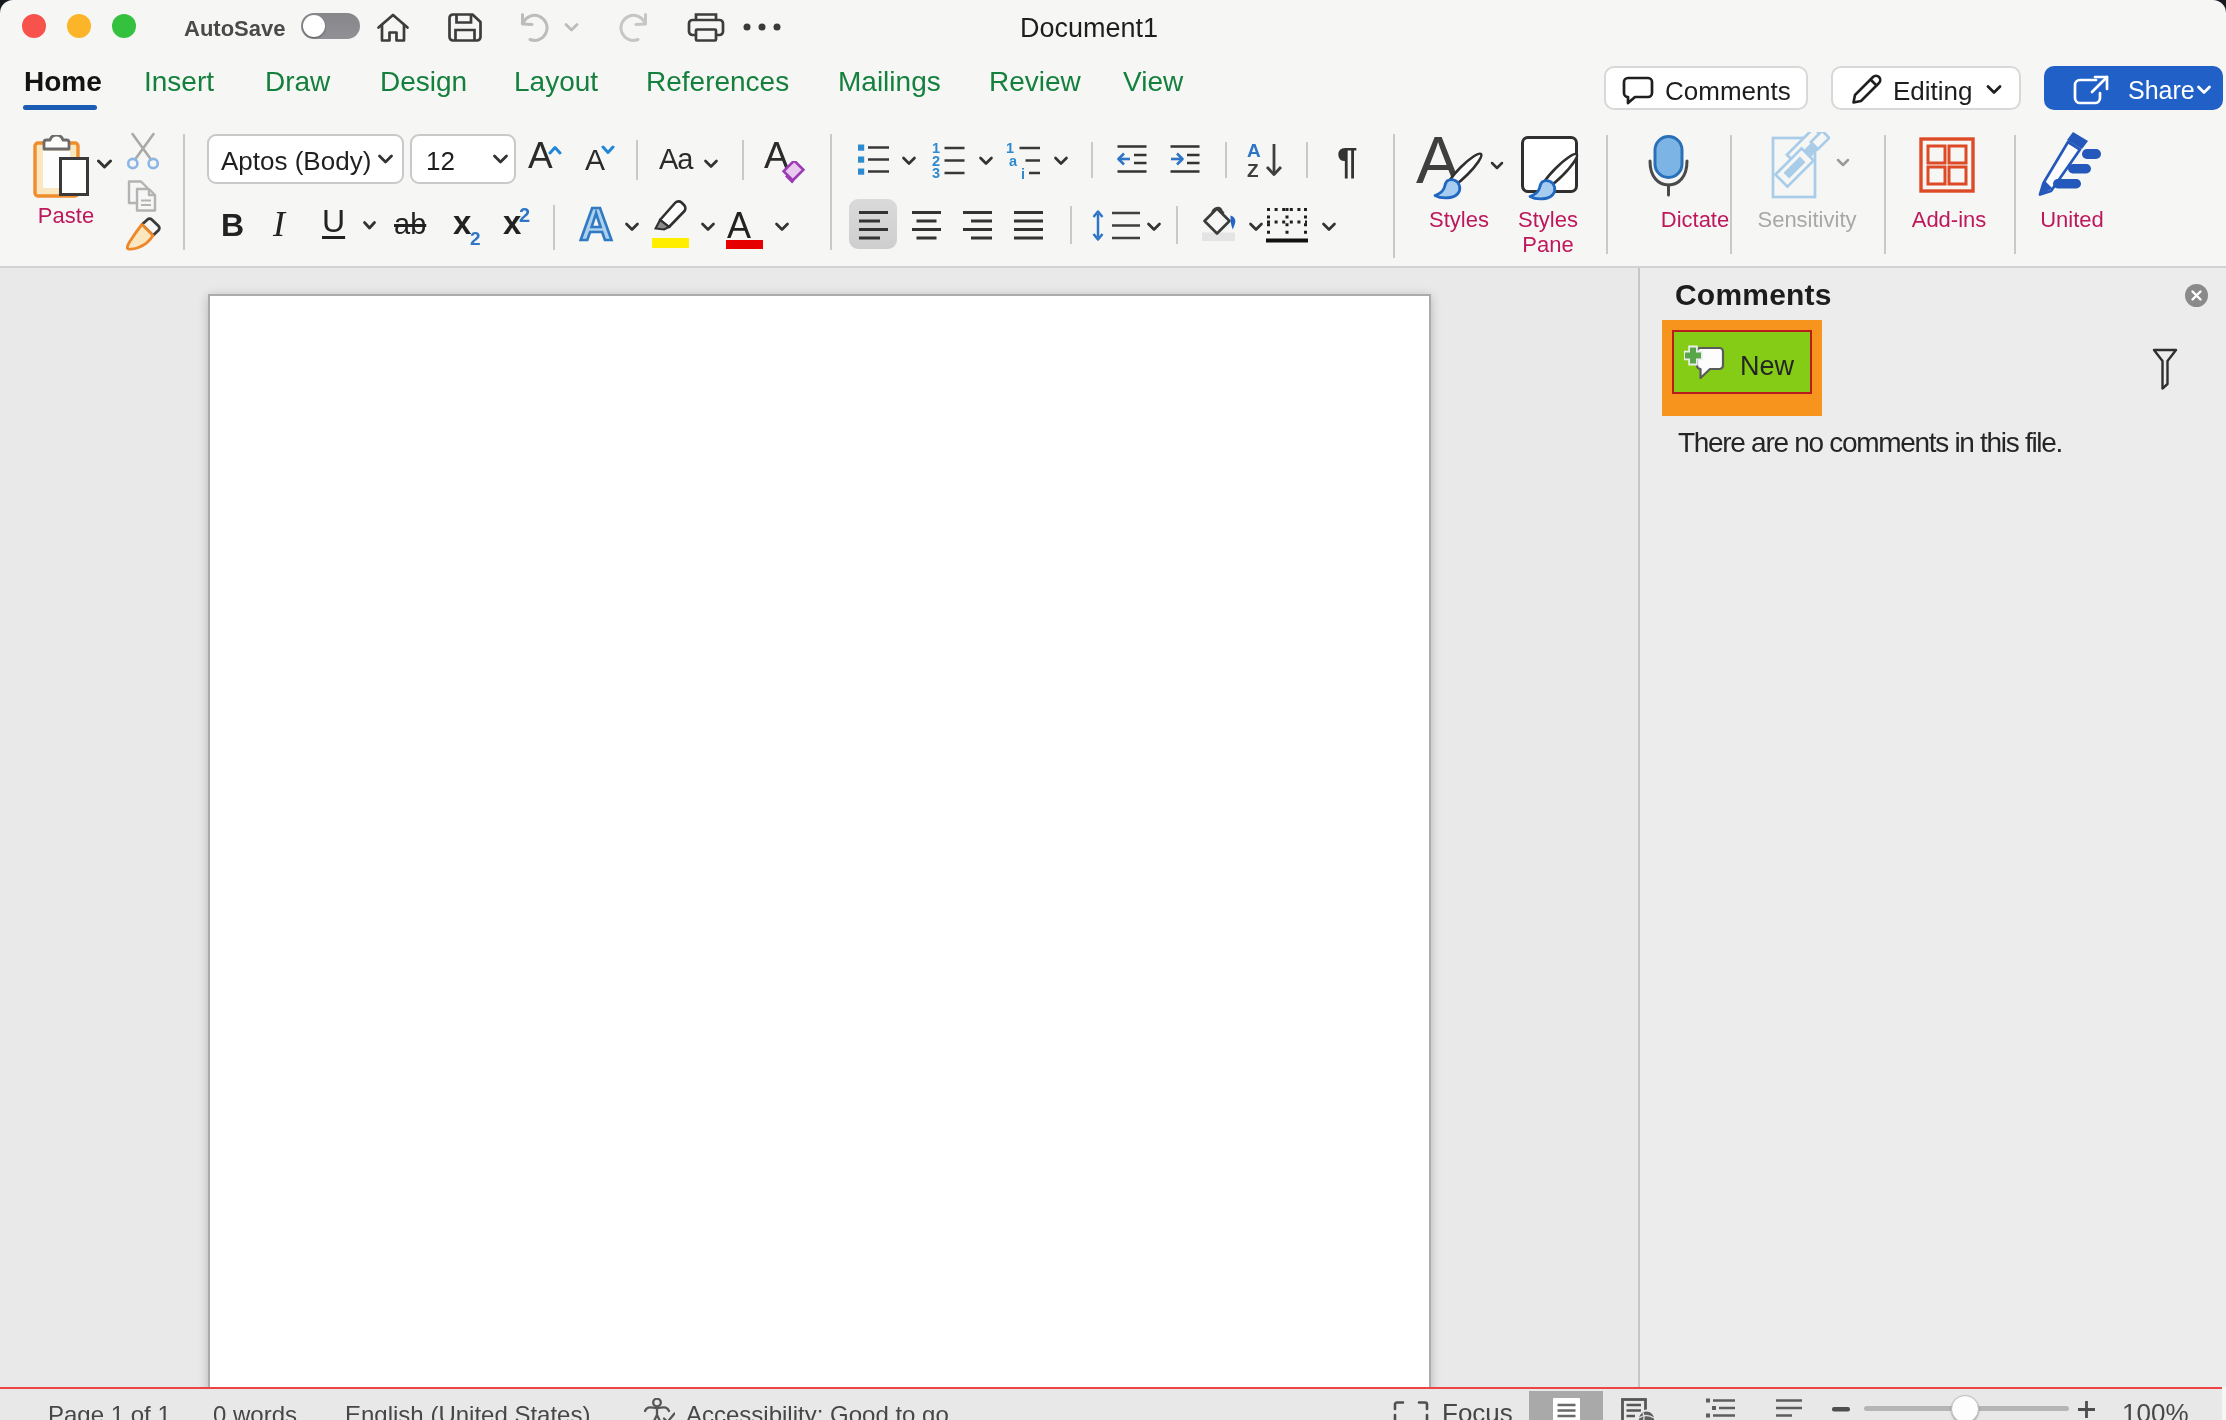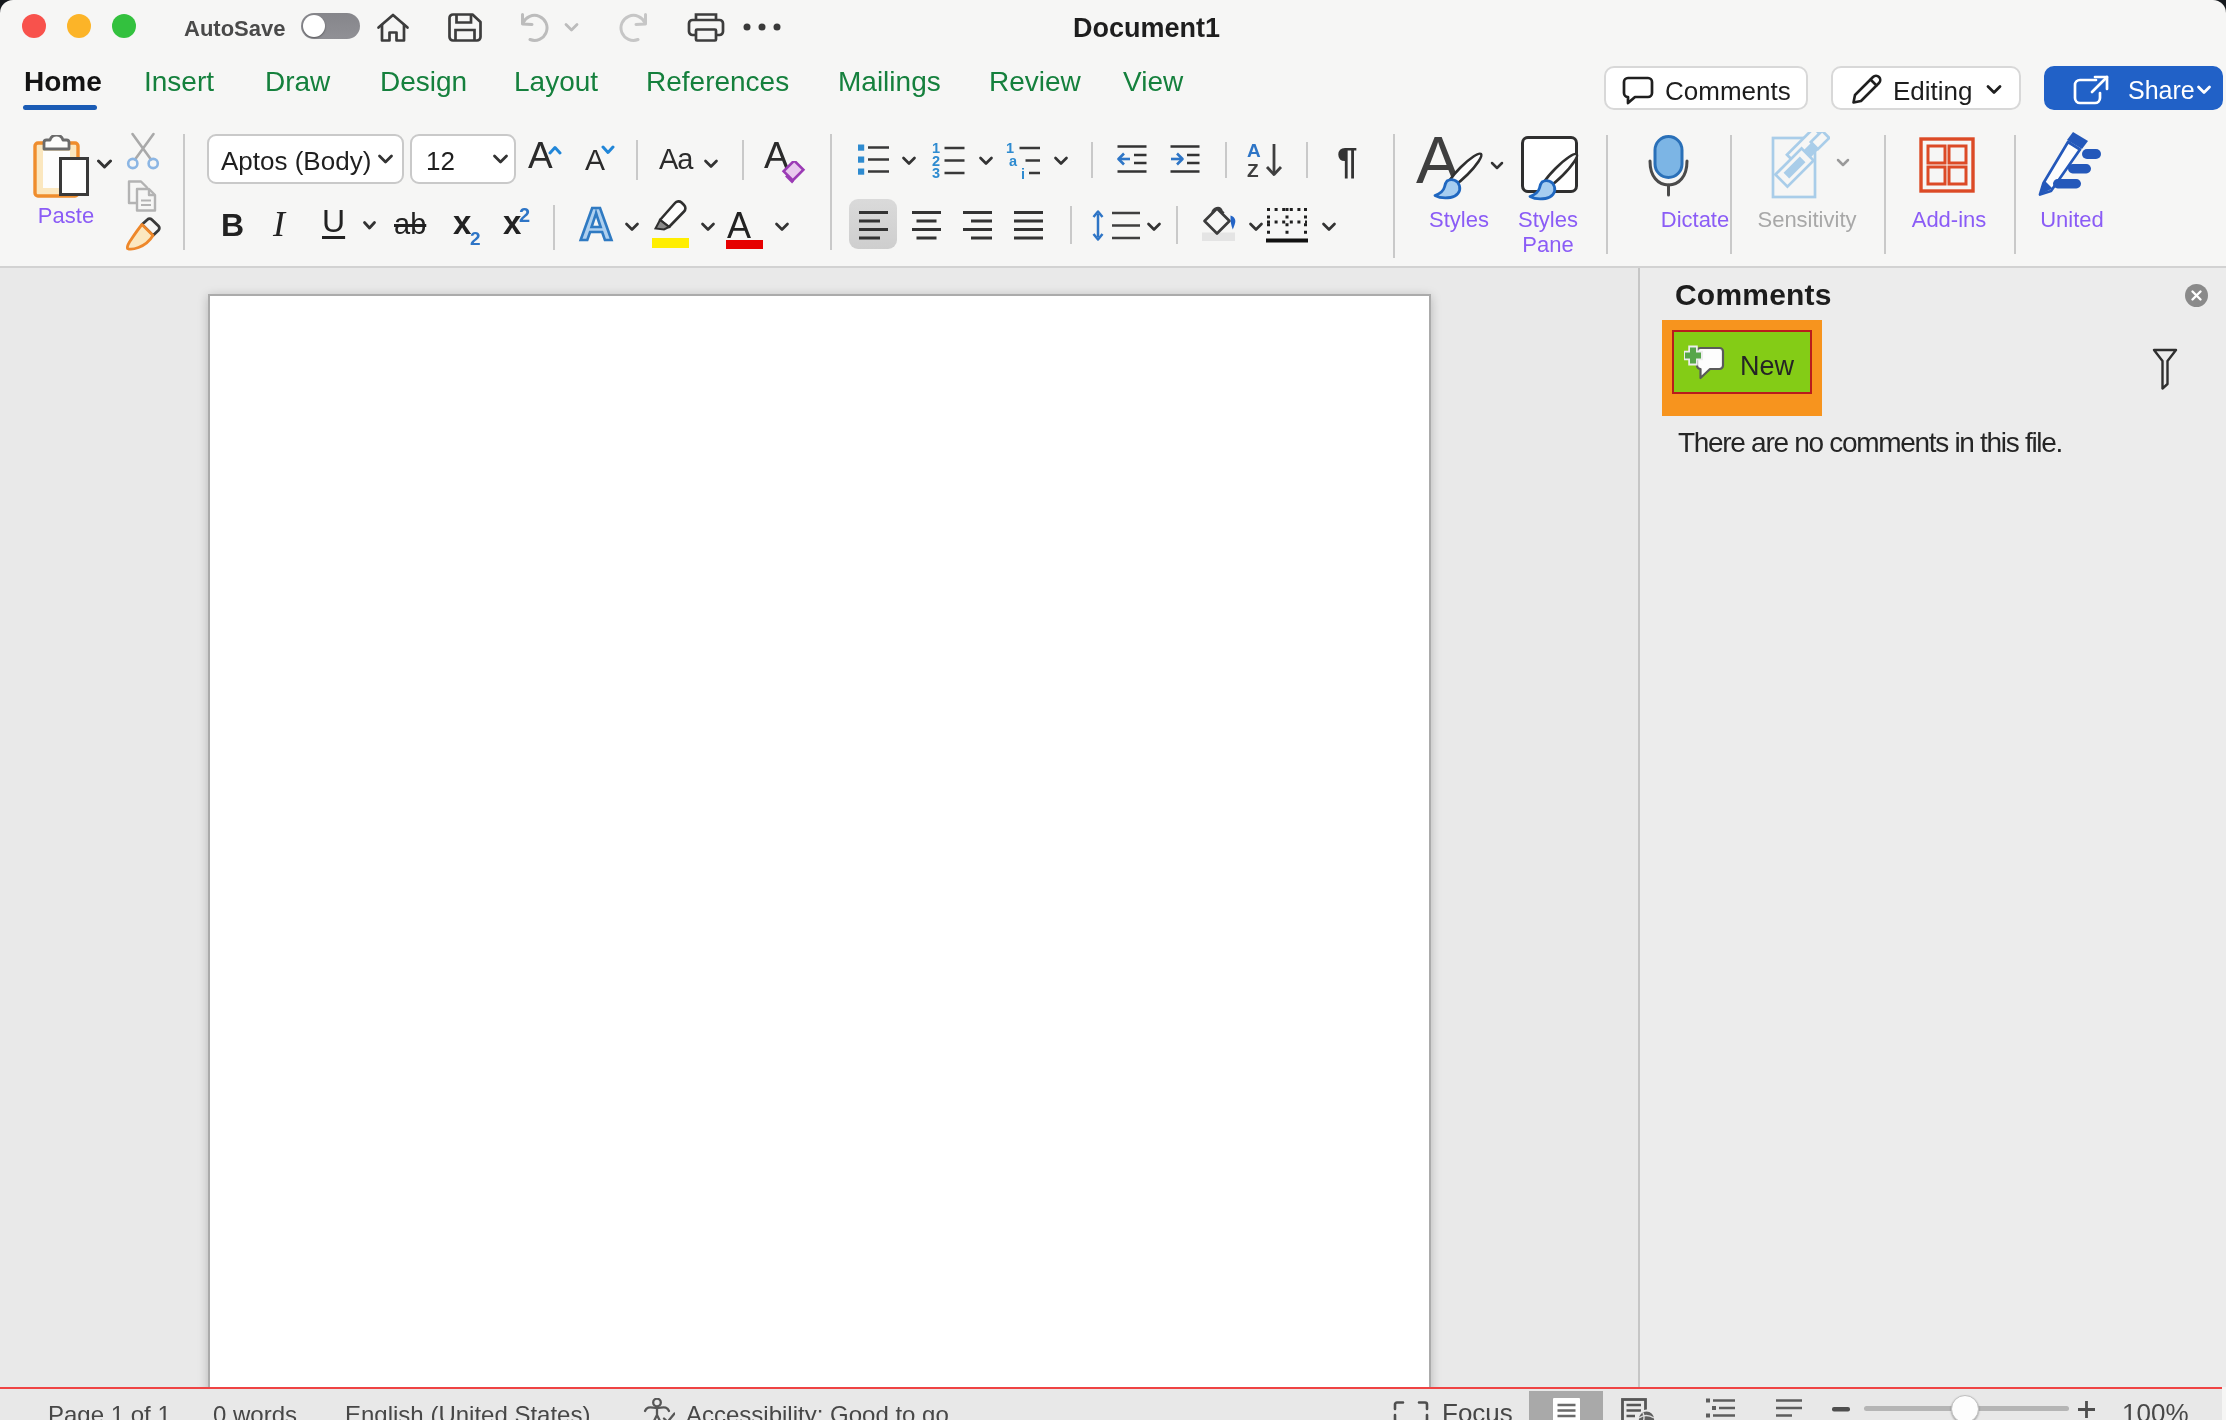--- a/index.html
+++ b/index.html
@@ -6,32 +6,32 @@
 html,body { width:2226px; height:1420px; background:#16191d; font-family:"Liberation Sans", sans-serif; overflow:hidden; }
 #win { position:absolute; left:0; top:0; width:2226px; height:1420px; background:#f6f6f5; border-radius:13px 13px 0 0; overflow:hidden; }
 svg { display:block; position:absolute; }
 span.g { position:absolute; line-height:1; }
 
 #titlebar { position:absolute; left:0; top:0; width:2226px; height:55px; }
 .tl { position:absolute; top:14px; width:24px; height:24px; border-radius:50%; }
 #autosave { position:absolute; left:184px; top:16px; font-size:22px; font-weight:700; color:#4a4a4a; }
 #toggle { position:absolute; left:301px; top:13px; width:59px; height:26px; border-radius:13px; background:linear-gradient(180deg,#86868b,#909095); }
 #toggle .knob { position:absolute; left:2px; top:2px; width:22px; height:22px; border-radius:50%; background:#fff; box-shadow:0 1px 2px rgba(0,0,0,.4); }
-#doctitle { position:absolute; left:1020px; top:13px; width:200px; text-align:right; font-size:27px; font-weight:700; color:#1e1e1e; }
+#doctitle { position:absolute; left:1020px; top:13px; width:200px; text-align:left; font-size:27px; font-weight:400; color:#1e1e1e; }
 #searchbox { position:absolute; left:1666px; top:6px; width:554px; height:41px; background:#fff; border:2px solid #dadada; border-radius:10px; }
 #searchbox span { position:absolute; left:50px; top:6px; font-size:25px; color:#9a9a9a; }
 
 #tabsrow { position:absolute; left:0; top:55px; width:2226px; height:55px; }
 .tab { position:absolute; top:12px; font-size:28px; color:#15803d; line-height:1.1; }
 .btn { position:absolute; top:11px; height:44px; background:#fff; border:2px solid #d8d8d8; border-radius:10px; }
 .btn span { position:absolute; font-size:26px; color:#1d1d1d; top:8px; }
 
 #ribbon { position:absolute; left:0; top:110px; width:2226px; height:158px; border-bottom:2px solid #d2d2d2; }
 .vsep { position:absolute; width:2px; background:#c9c9c9; }
-.rlabel { position:absolute; font-size:22px; color:#8b5cf6; text-align:center; line-height:1.14; }
+.rlabel { position:absolute; font-size:22px; color:#be185d; text-align:center; line-height:1.14; }
 .lbox { position:absolute; top:24px; height:50px; background:#fff; border:2px solid #c9c9c9; border-radius:9px; }
 .lbox span { position:absolute; font-size:26px; color:#1f1f1f; top:10px; }
 .dk { color:#2b2b2b; }
 
 #content { position:absolute; left:0; top:268px; width:2226px; height:1119px; background:#e9e9e9; }
 #page { position:absolute; left:208px; top:26px; width:1223px; height:1200px; background:#fff; border:2px solid #ababab; box-shadow:0 2px 10px rgba(0,0,0,0.22); }
 #panediv { position:absolute; left:1638px; top:0; width:2px; height:1119px; background:#c6c6c6; }
 #cpane { position:absolute; left:1640px; top:0; width:586px; height:1119px; background:#ececec; }
 #cpane h2 { position:absolute; left:35px; top:10px; font-size:30px; letter-spacing:-0.3px; color:#1c1c1c; font-weight:700; letter-spacing:0.2px; }
 #closebtn { position:absolute; left:545px; top:16px; width:23px; height:23px; border-radius:50%; background:#8a8a8a; }

